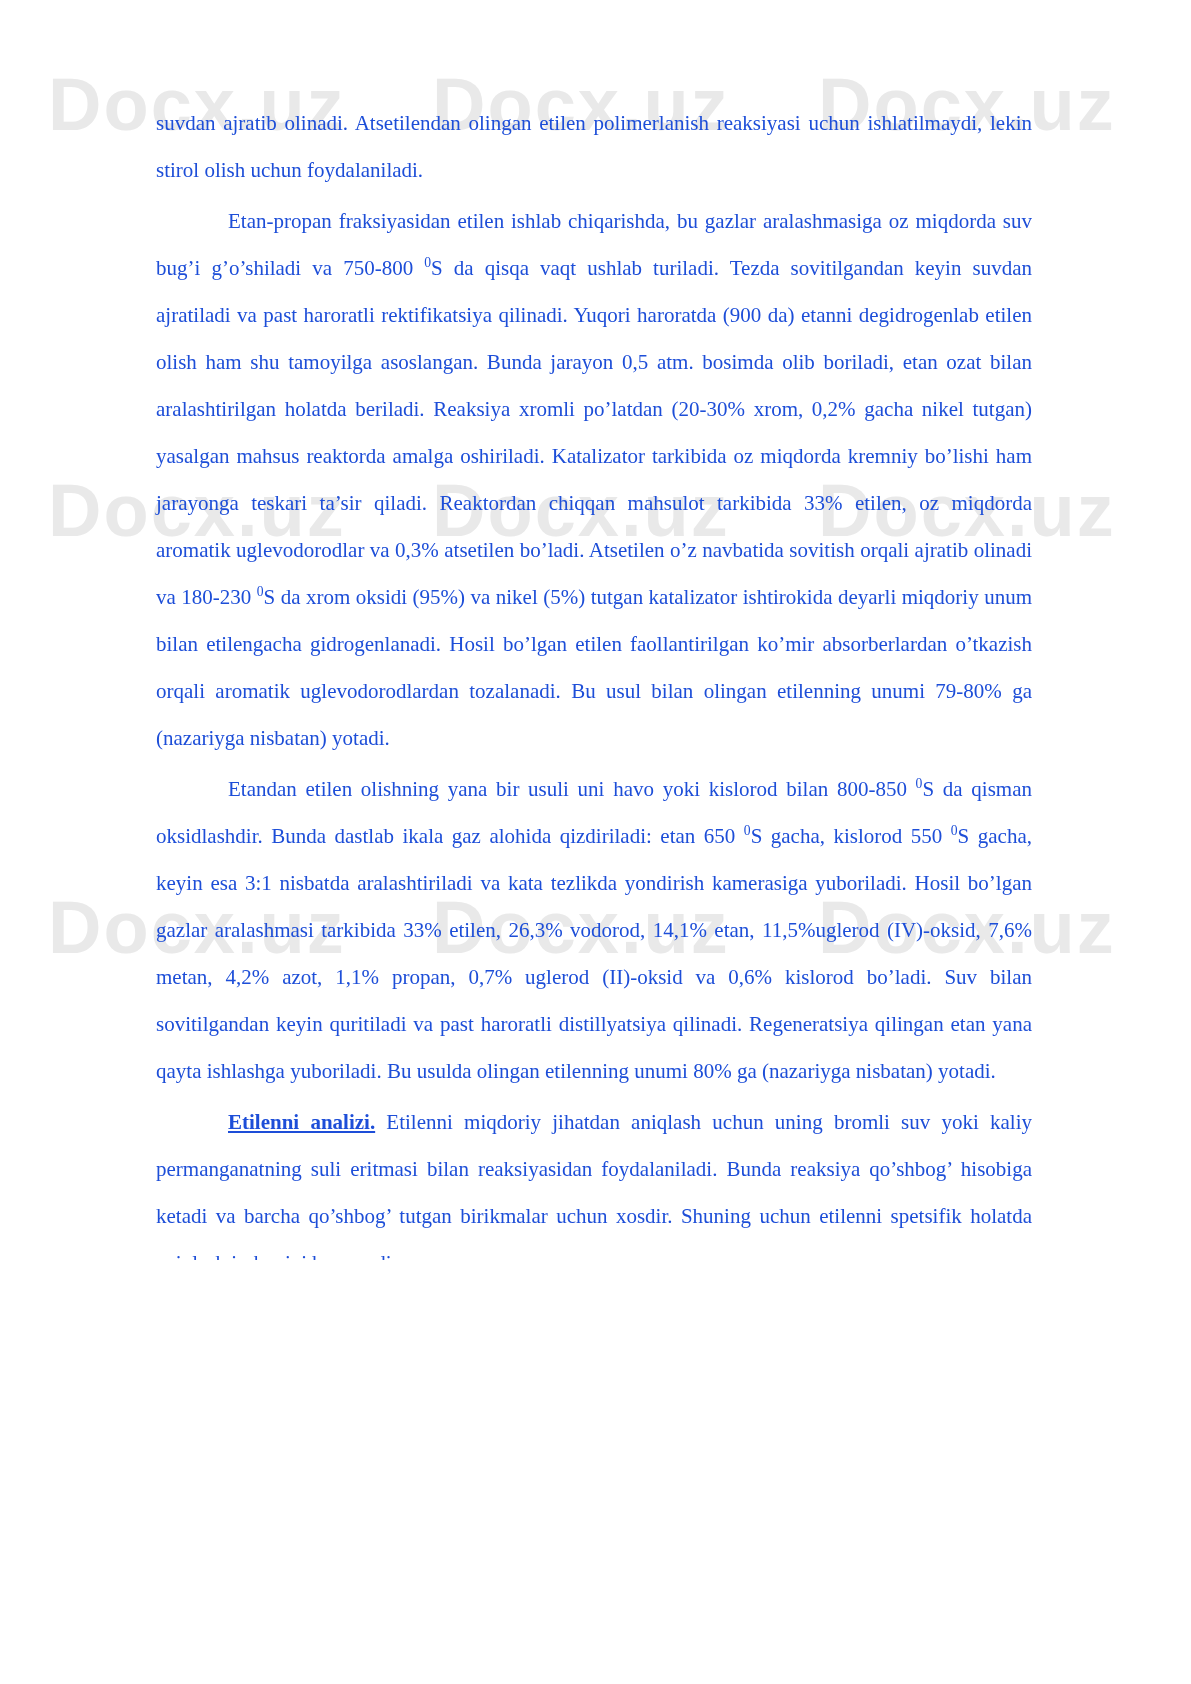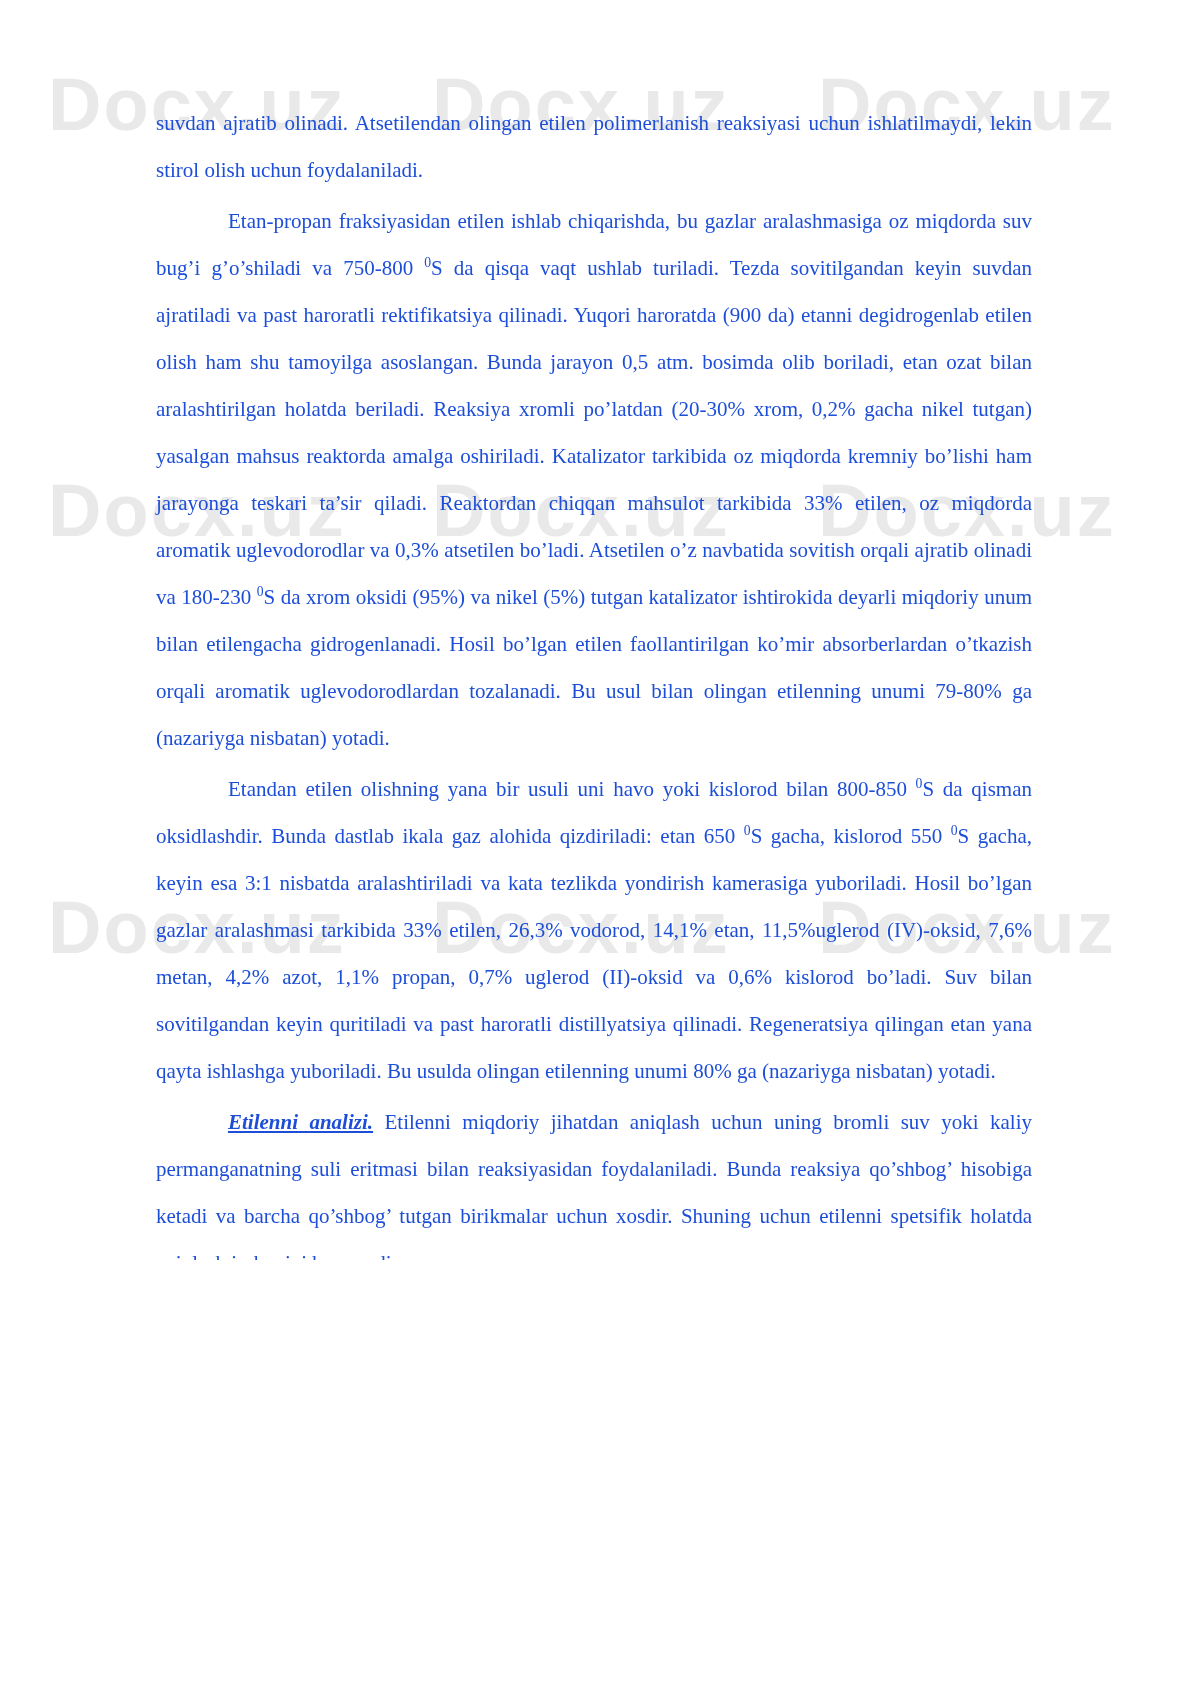--- a/index.html
+++ b/index.html
@@ -54,21 +54,20 @@
     text-justify: inter-word;
     color: #1d4ed8;
   }
   p.indent { text-indent: 72px; }
   sup {
     font-size: 0.65em;
     vertical-align: super;
     line-height: 0;
   }
   .em-underline {
-    font-style: italic;
     font-weight: bold;
     text-decoration: underline;
   }
   .page-number {
     position: absolute;
     top: 1558px;
     left: 0;
     width: 1191px;
     text-align: center;
     font-size: 21px;

